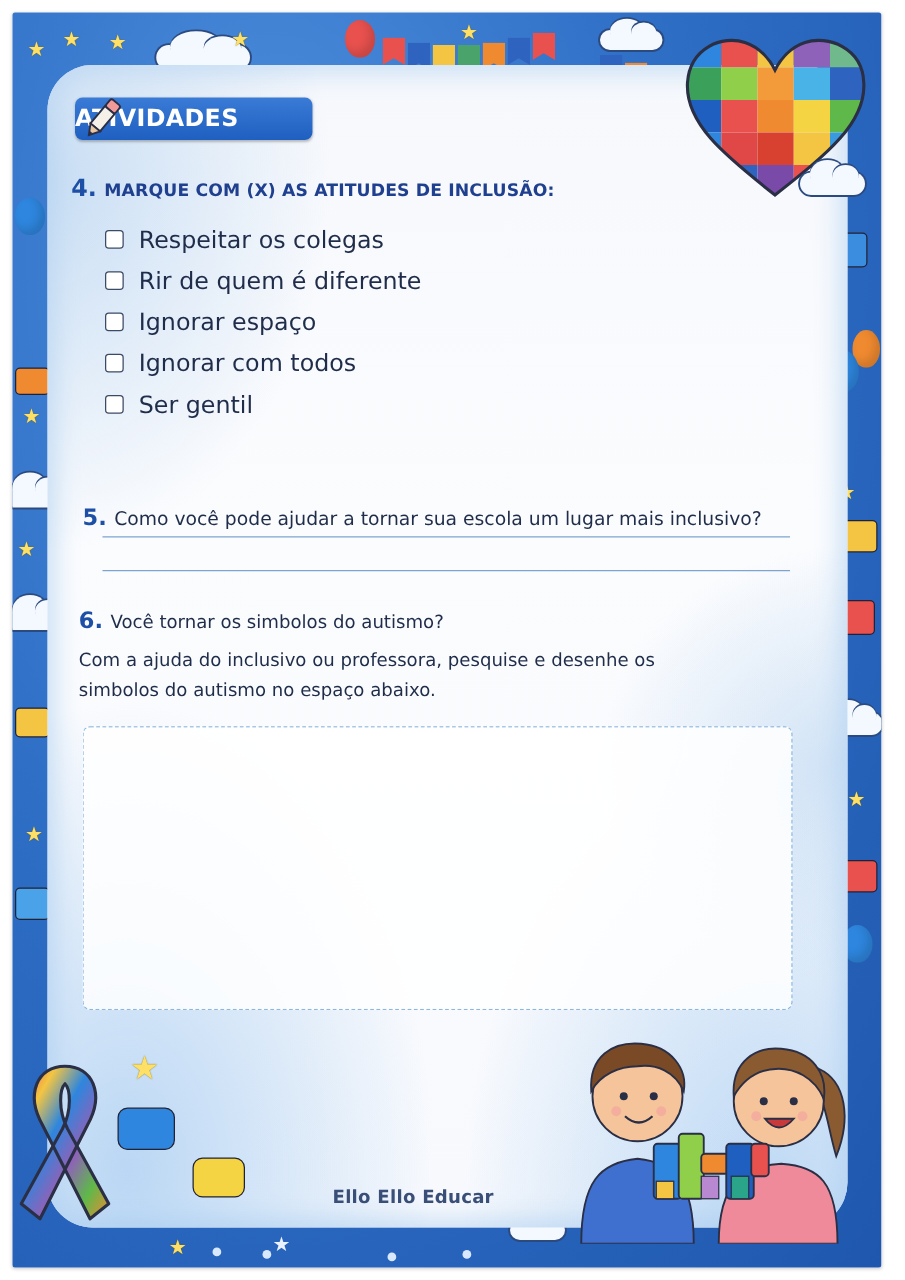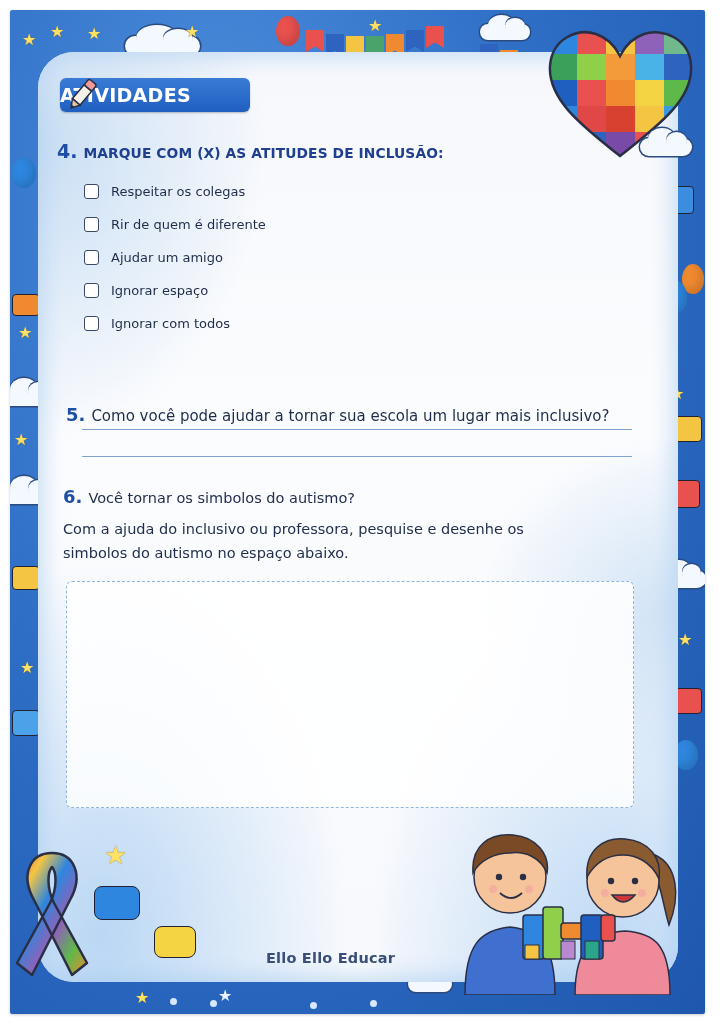--- a/index.html
+++ b/index.html
@@ -55,21 +55,21 @@
 
   
   .q-num { color:#1e4fa6; font-weight:bold; }
   .q4 { position:absolute; left:57px; top:140px; font-size:14.5px; color:#1f3f8f; font-weight:bold; font-family:"DejaVu Sans", sans-serif; white-space:nowrap; }
   .q4 .q-num { font-size:19px; margin-right:6px; color:#1e4fa6; }
   .q4 .title { font-size:13.8px; letter-spacing:0.1px; }
 
   .opts { position:absolute; left:84px; top:175px; list-style:none; margin:0; padding:0; }
   .opt { display:flex; align-items:center; height:33px; }
   .chk { width:15px; height:15px; border:1.6px solid #3b4a66; border-radius:3px; background:#fff; margin-right:12px; box-sizing:border-box; }
-  .opt-label { font-size:13px; color:#1f2d4a; font-family:"DejaVu Sans", sans-serif; }
+  .opt-label { font-size:19px; color:#1f2d4a; font-family:"DejaVu Sans", sans-serif; }
 
   .q5 { position:absolute; left:66px; top:404px; font-size:15px; color:#1f2d4a; white-space:nowrap; font-family:"DejaVu Sans", sans-serif; }
   .q5 .q-num { font-size:18px; margin-right:6px; }
   .line { position:absolute; left:82px; width:550px; height:0; border-top:1.3px solid #7fa3cf; }
 
   .q6 { position:absolute; left:63px; top:486px; font-size:14.5px; color:#1f2d4a; white-space:nowrap; font-family:"DejaVu Sans", sans-serif; }
   .q6 .q-num { font-size:18px; margin-right:6px; }
   .q6-instr { position:absolute; left:63px; top:517px; width:520px; font-size:14.5px; line-height:24px; color:#1f2d4a; font-family:"DejaVu Sans", sans-serif; }
 
   .draw-area {
@@ -195,29 +195,29 @@
   <li class="opt">
       <span class="chk"></span>
       <span class="opt-label">Respeitar os colegas</span>
     </li>
   <li class="opt">
       <span class="chk"></span>
       <span class="opt-label">Rir de quem é diferente</span>
     </li>
   <li class="opt">
       <span class="chk"></span>
-      <span class="opt-label">Ajudar um amigo</span>
-    </li>
-  <li class="opt">
-      <span class="chk"></span>
       <span class="opt-label">Ignorar espaço</span>
     </li>
   <li class="opt">
       <span class="chk"></span>
       <span class="opt-label">Ignorar com todos</span>
+    </li>
+  <li class="opt">
+      <span class="chk"></span>
+      <span class="opt-label">Ser gentil</span>
     </li>
 </ul>
 
 <div class="q5">
   <span class="q-num">5.</span><span>Como você pode ajudar a tornar sua escola um lugar  mais inclusivo?</span>
 </div>
 <div class="line" style="top:429px;"></div>
 <div class="line" style="top:456px;"></div>
 
 <div class="q6">

